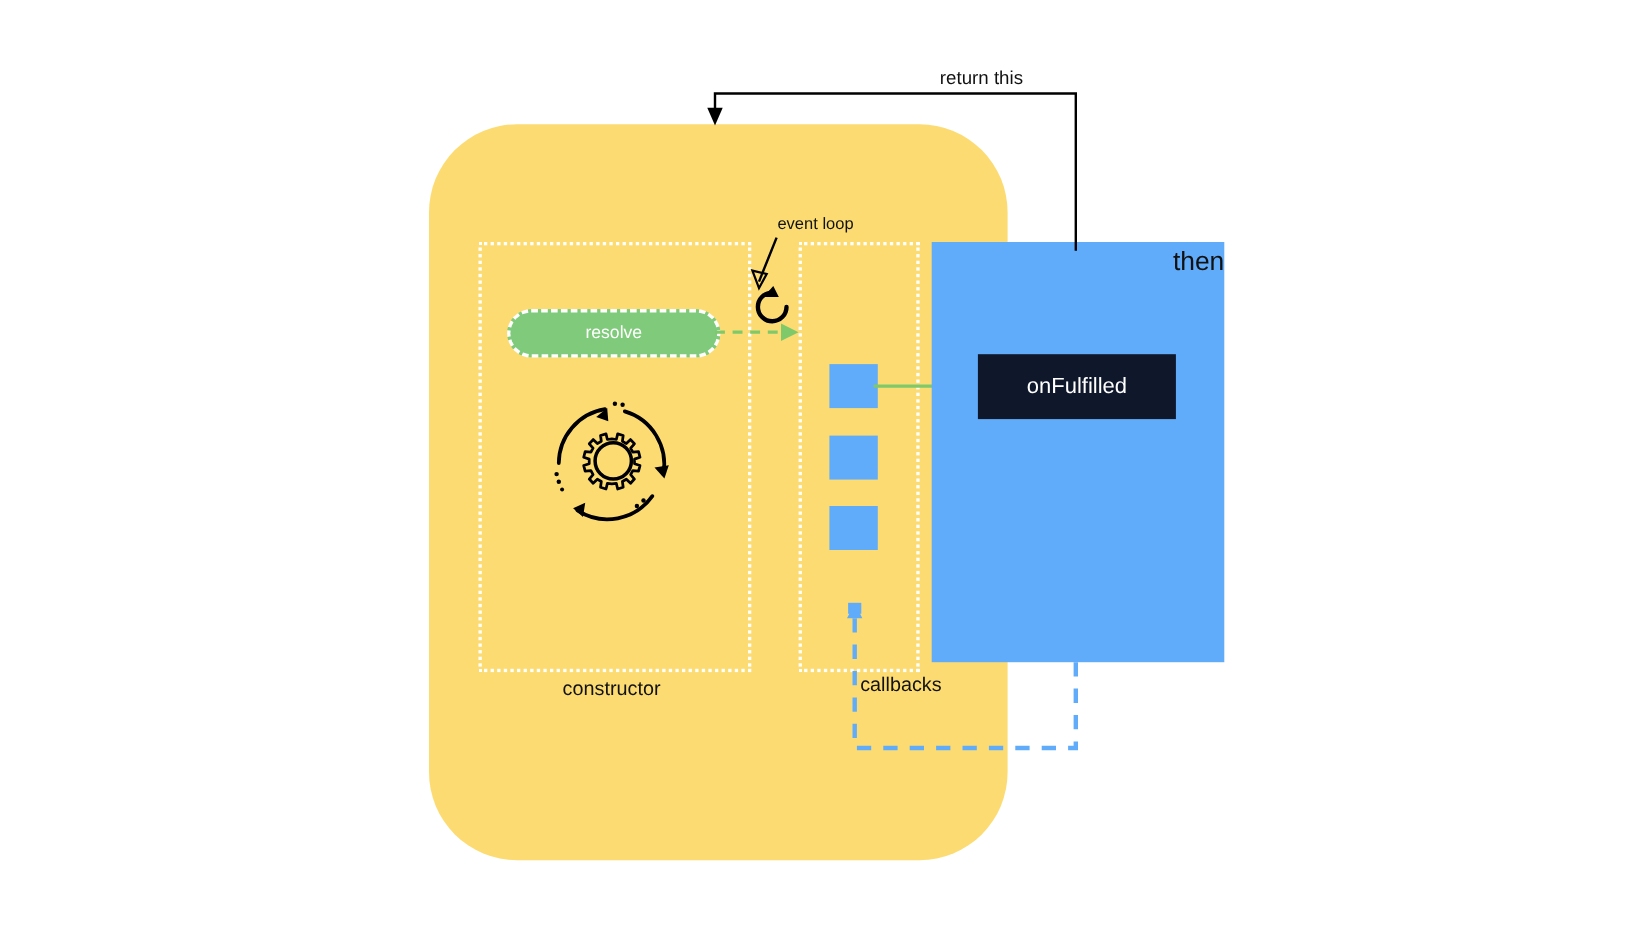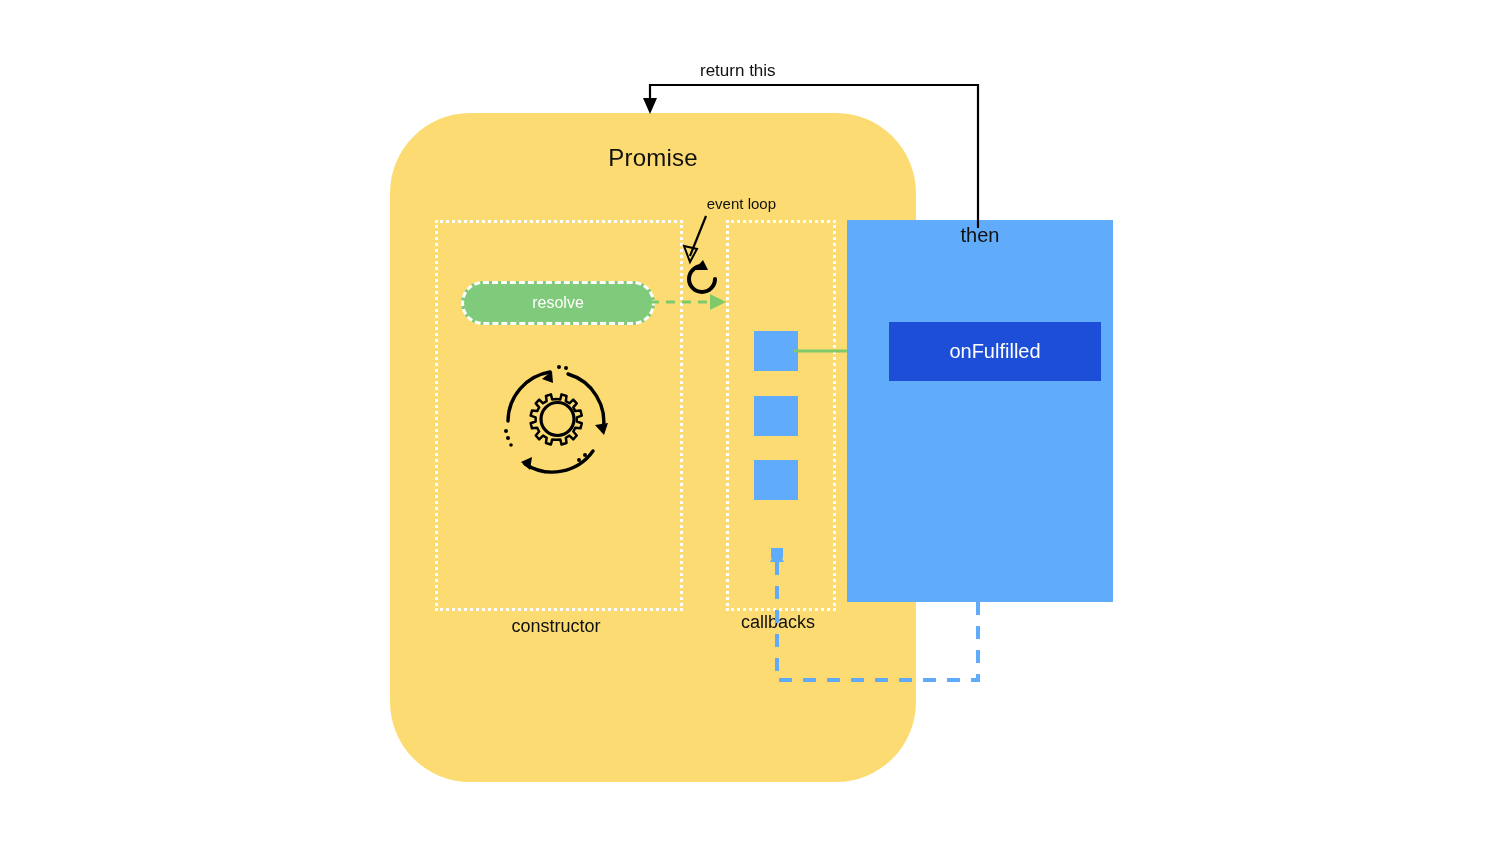--- a/index.html
+++ b/index.html
@@ -66,20 +66,21 @@
   }
   .label-constructor {
     left: 435px;
     top: 616px;
     width: 242px;
   }
   .label-callbacks {
     left: 700px;
     top: 612px;
     width: 156px;
+    text-align: right;
   }
 
   
   .resolve-pill {
     position: absolute;
     left: 461px;
     top: 281px;
     width: 194px;
     height: 44px;
     background: #7fcb7b;
@@ -165,75 +166,74 @@
     top: 220px;
     width: 266px;
     height: 382px;
     background: #61acfa;
   }
   .then-title {
     position: absolute;
     left: 847px;
     top: 224px;
     width: 266px;
-    text-align: center;
-    font-size: 20px;
+    text-align: right;
+    font-size: 24px;
     color: #111111;
   }
 
   
   .onfulfilled-box {
     position: absolute;
     left: 889px;
     top: 322px;
-    width: 212px;
+    width: 180px;
     height: 59px;
-    background: #1d4ed8;
+    background: #0f172a;
     display: flex;
     align-items: center;
     justify-content: center;
     color: #ffffff;
     font-size: 20px;
   }
 
   
   .return-this-arrow {
     position: absolute;
     left: 630px;
     top: 58px;
     width: 380px;
     height: 180px;
   }
   .return-this-label {
     position: absolute;
     left: 700px;
     top: 61px;
     width: 230px;
-    text-align: left;
+    text-align: right;
     font-size: 17px;
     color: #111111;
     white-space: nowrap;
   }
 
   
   .blue-dashed-path {
     position: absolute;
     left: 760px;
     top: 540px;
     width: 250px;
     height: 160px;
   }
 </style>
 </head>
 <body>
 
 <div id="canvas">
 
   <div class="promise-box"></div>
-  <div class="promise-title">Promise</div>
 
   <div class="dotted-region region-constructor"></div>
   <div class="region-label label-constructor">constructor</div>
 
   <div class="dotted-region region-callbacks"></div>
   <div class="region-label label-callbacks">callbacks</div>
 
   <div class="resolve-pill">
     <span>resolve</span>
   </div>

